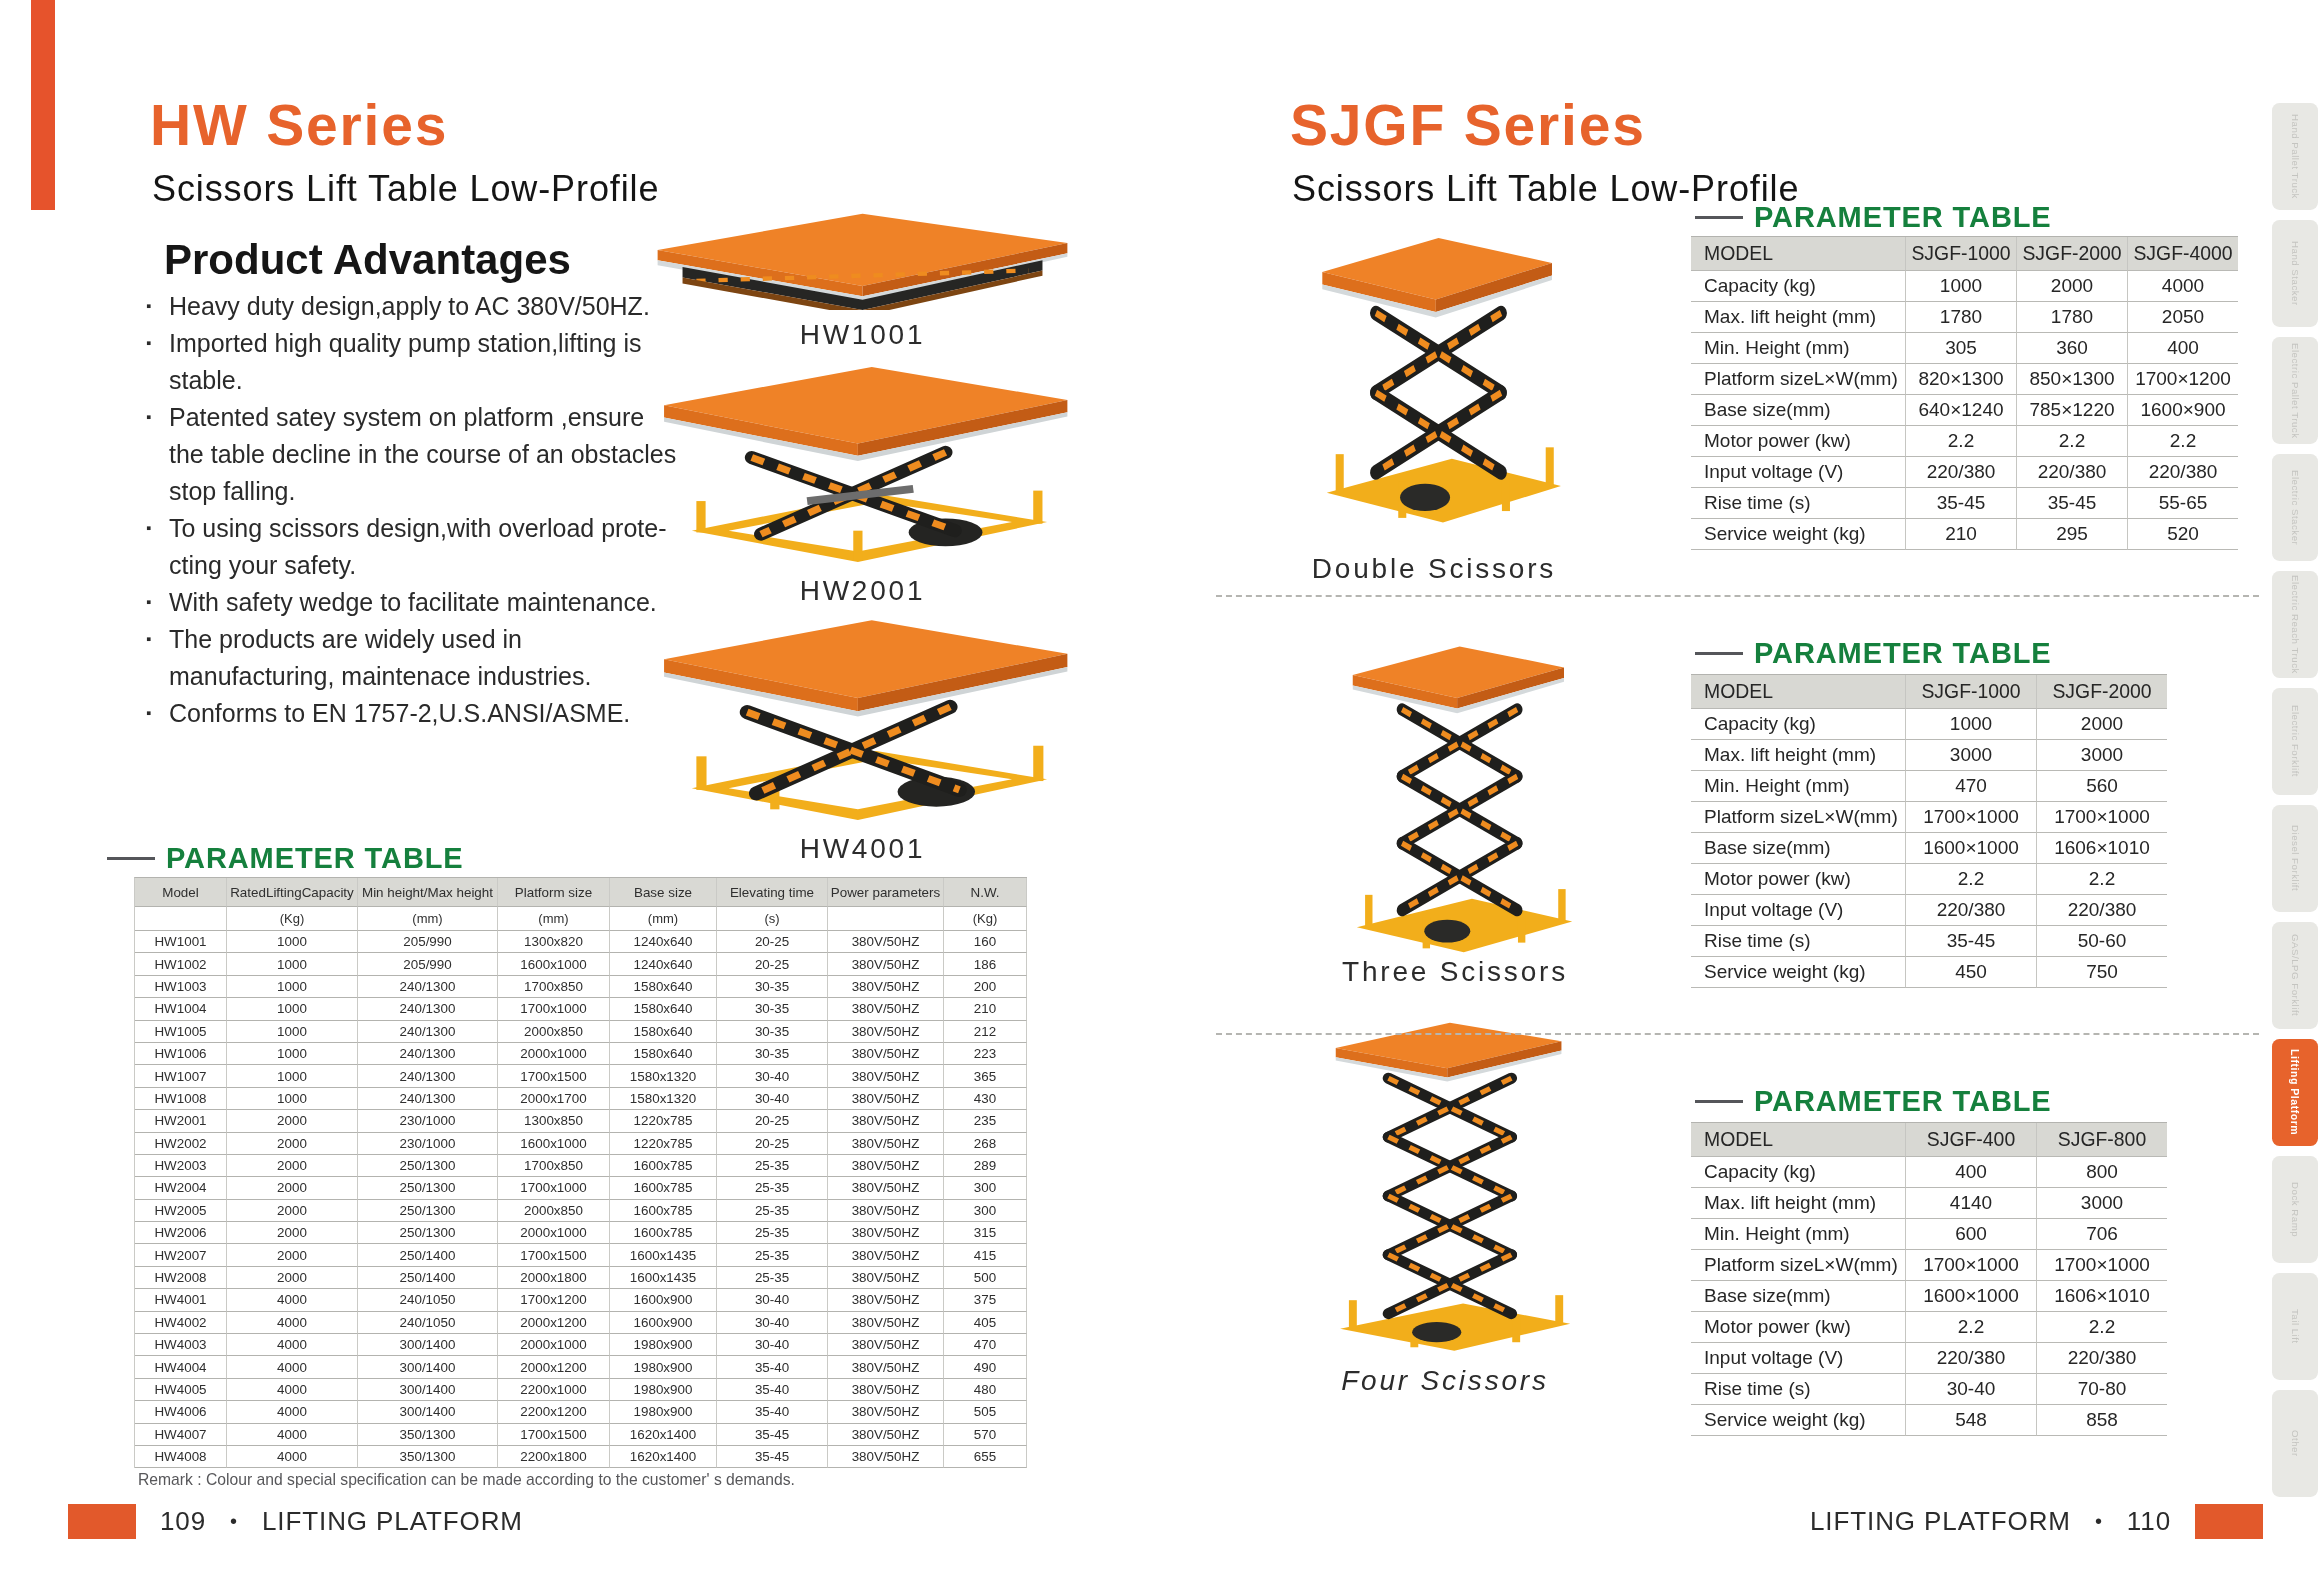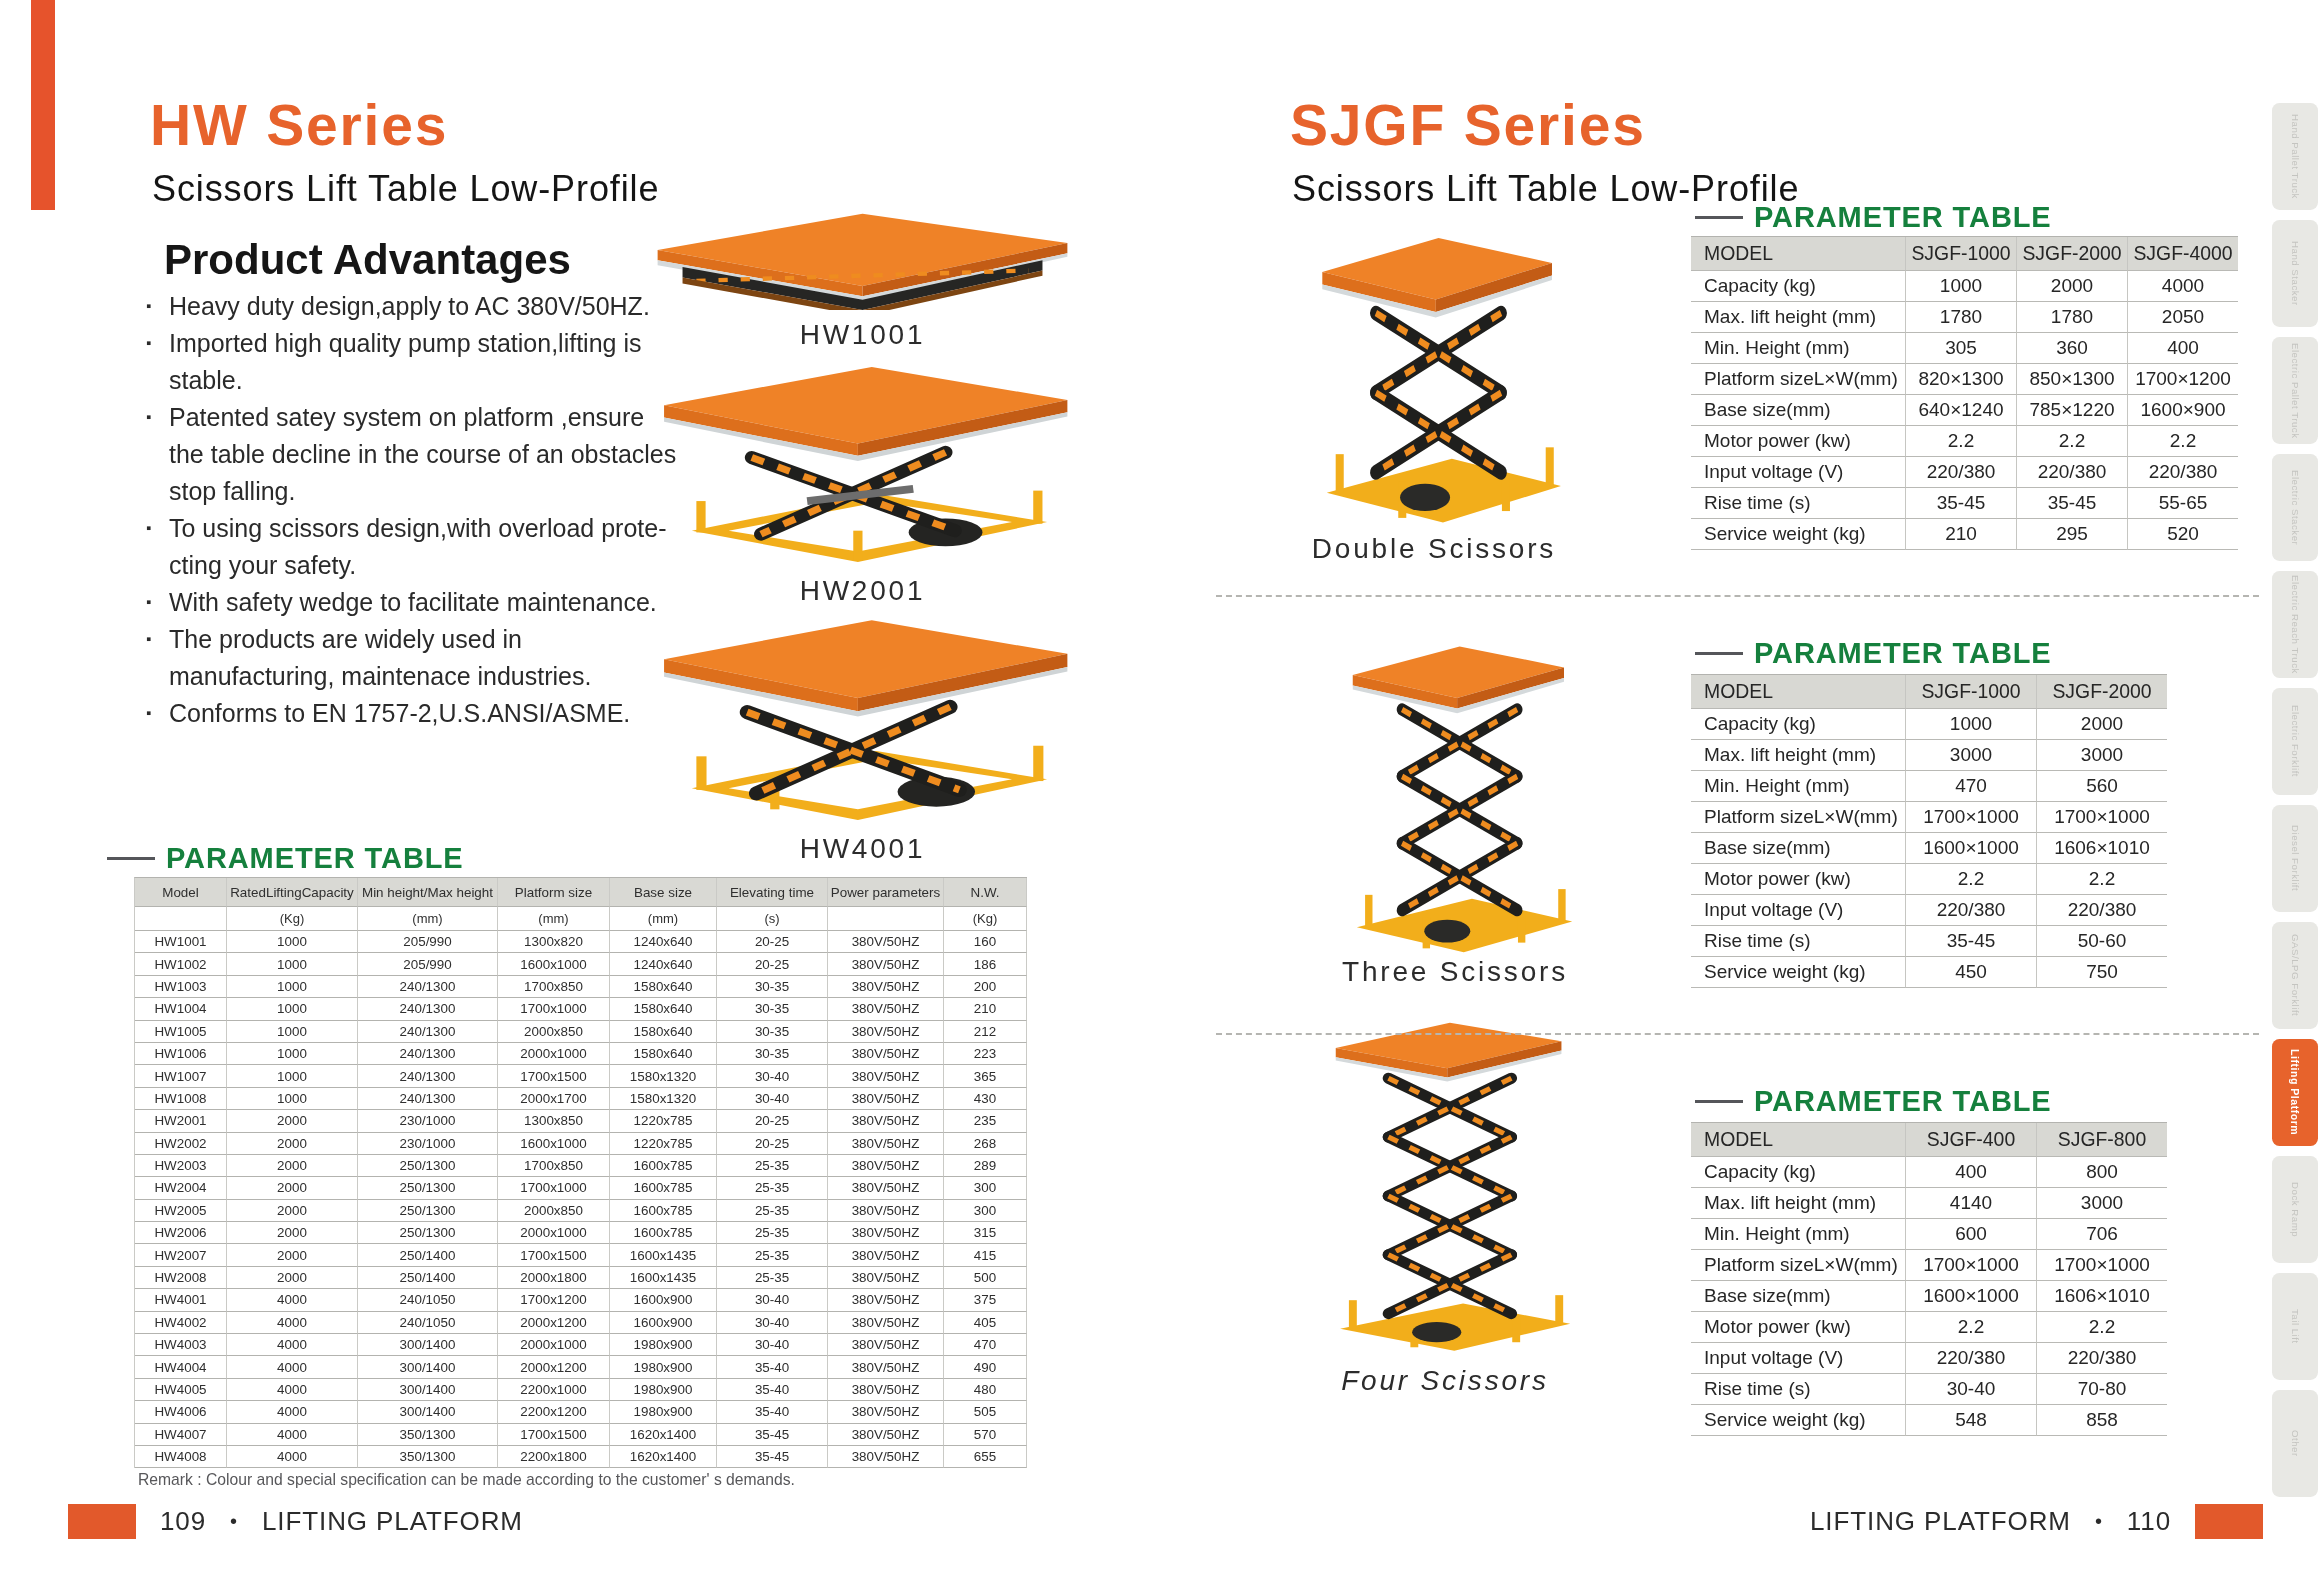--- a/index.html
+++ b/index.html
@@ -32,21 +32,21 @@
   .fig-hw1001 .prod-label{margin-top:9.2px;}
   .fig-hw2001{left:641px;top:360px;width:443px;}
   .fig-hw2001 svg{width:443px;height:209px;}
   .fig-hw2001 .prod-label{margin-top:5.5px;}
   .fig-hw4001{left:641px;top:615px;width:443px;}
   .fig-hw4001 svg{width:443px;height:212px;}
   .fig-hw4001 .prod-label{margin-top:5.5px;}
 
   .fig-double{left:1290px;top:222px;width:288px;}
   .fig-double svg{width:286px;height:305px;}
-  .fig-double .prod-label{margin-top:6px;}
+  .fig-double .prod-label{margin-top:26px;}
   .fig-three{left:1322px;top:633px;width:266px;}
   .fig-three svg{width:263px;height:323px;}
   .fig-three .prod-label{}
   .fig-four{left:1303px;top:1011px;width:284px;font-style:italic;}
   .fig-four svg{width:281px;height:343px;}
   .fig-four .prod-label{margin-top:11px;}
 
   
   .param-heading{display:flex;align-items:center;font-size:29px;font-weight:bold;color:#15803d;letter-spacing:0.9px;white-space:nowrap;}
   .ph-line{display:inline-block;width:48px;height:2.8px;background:#55565a;margin-right:11px;}

